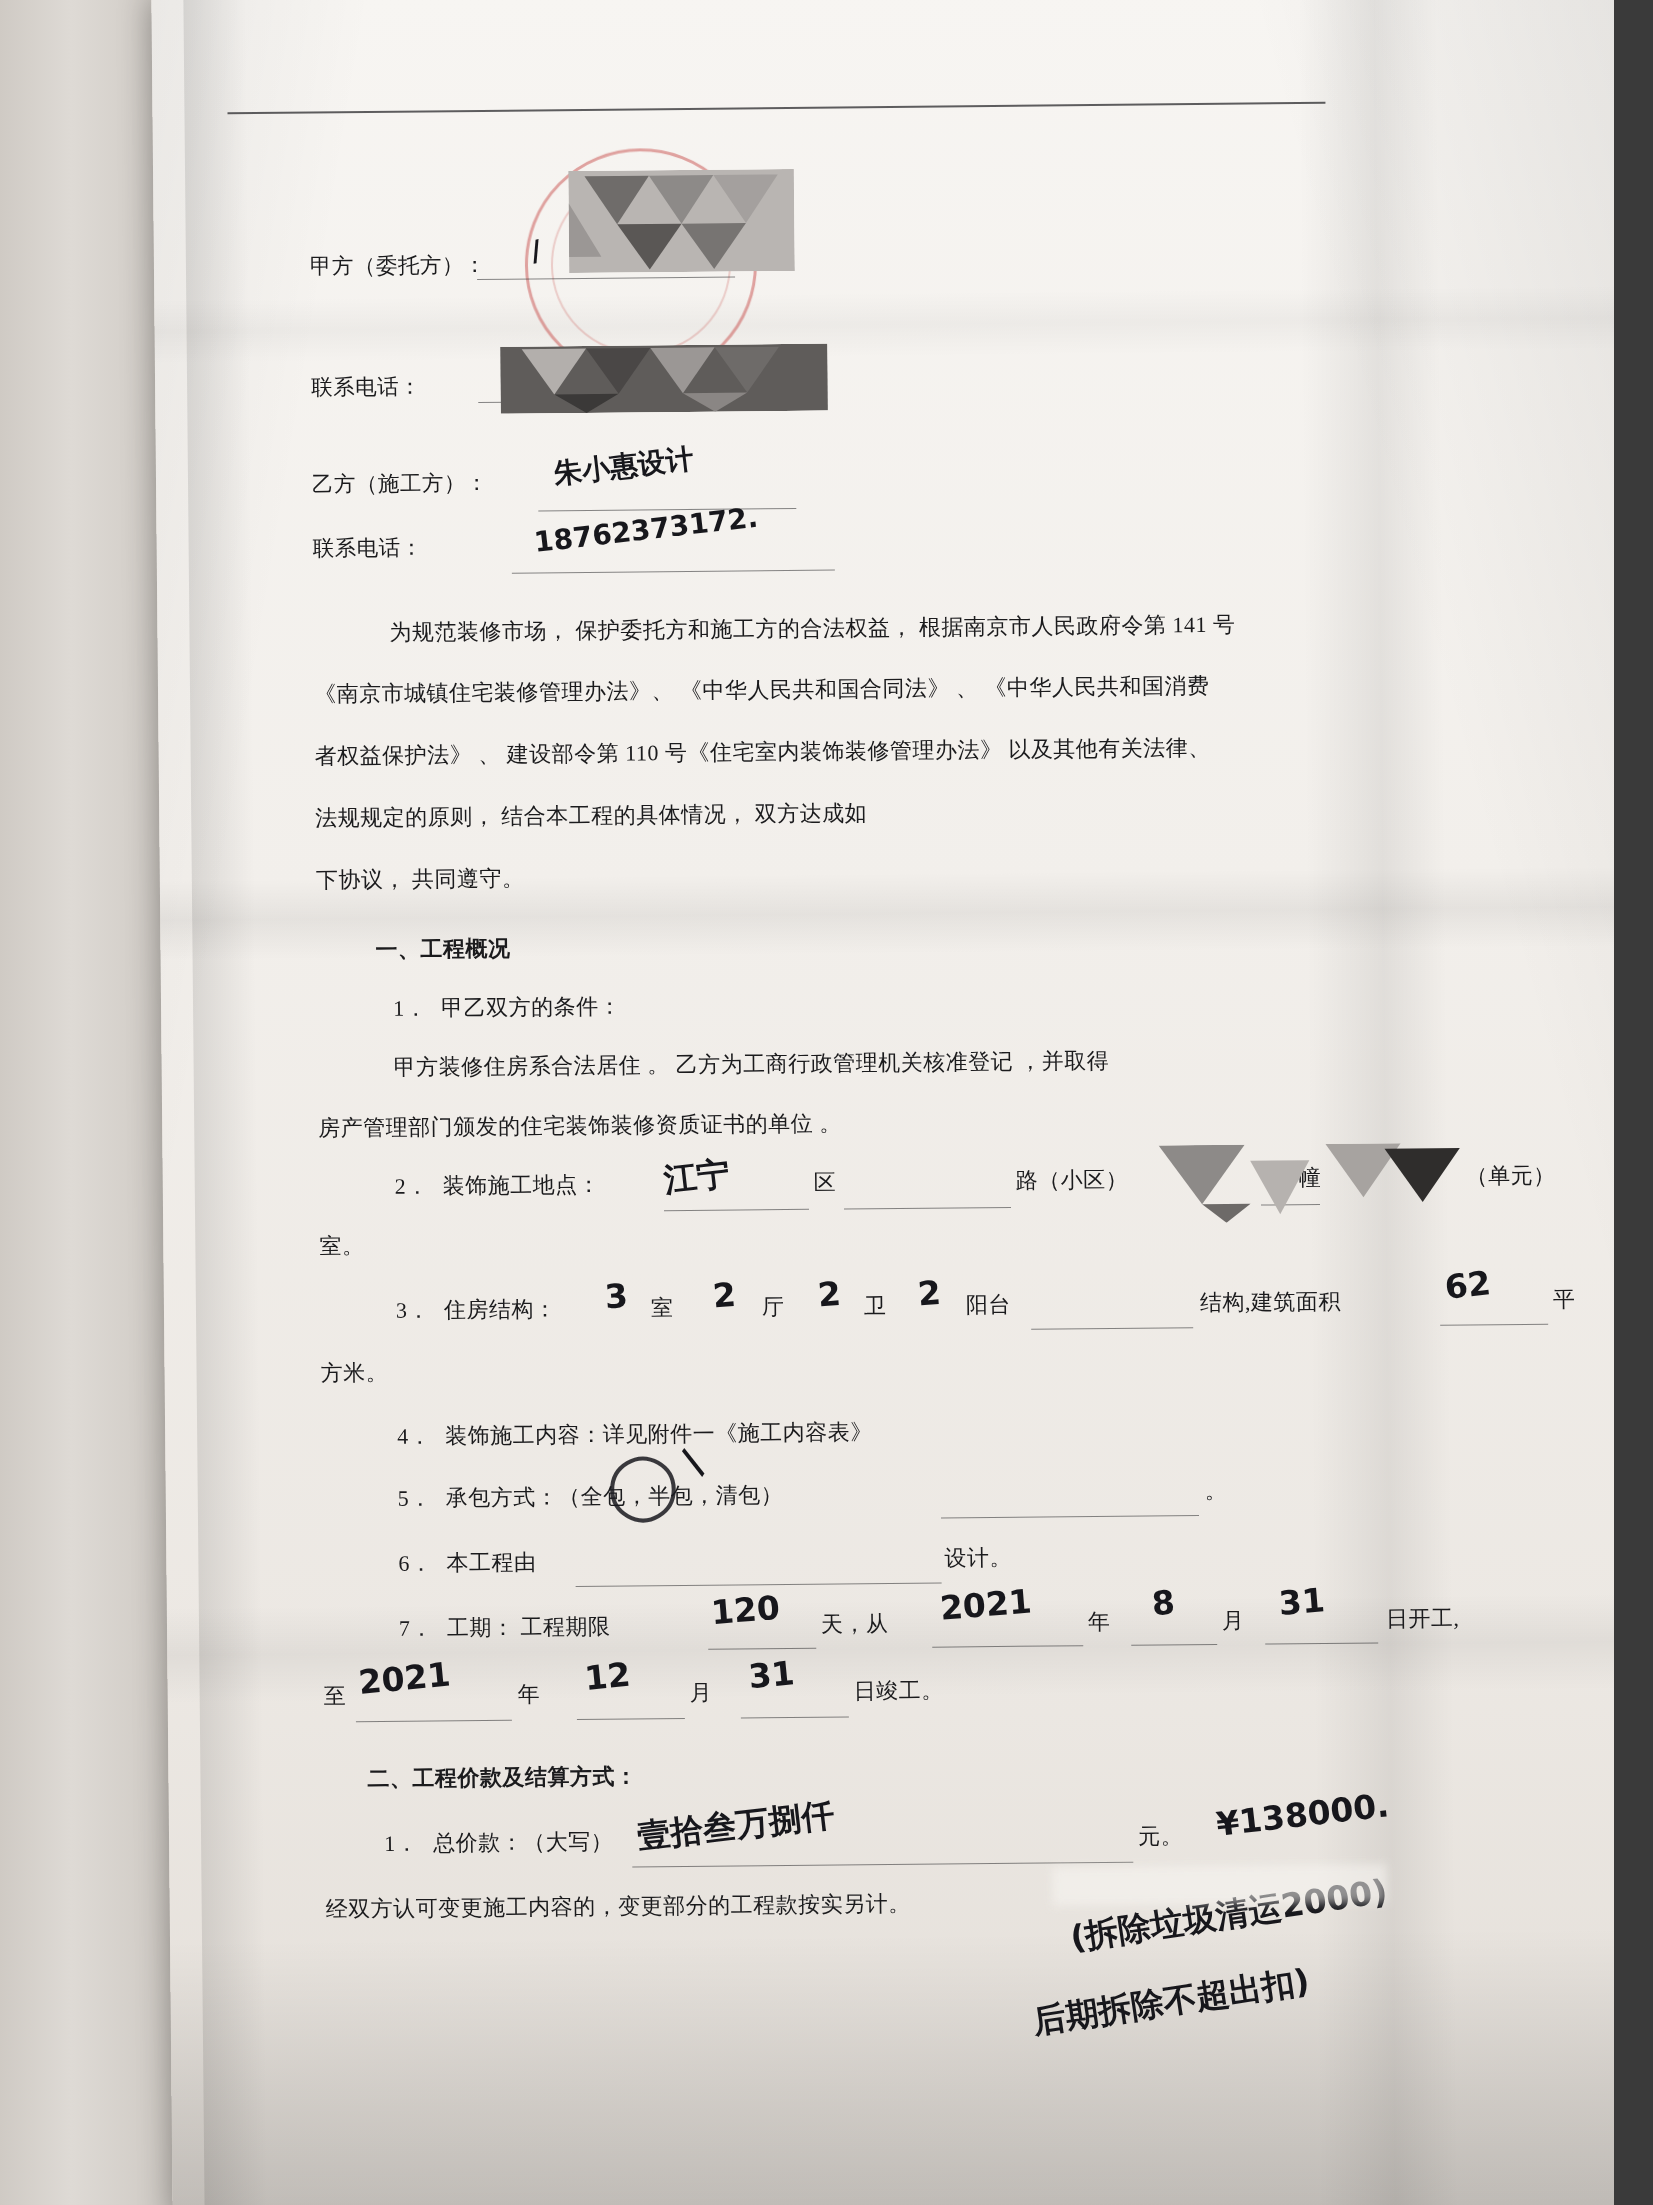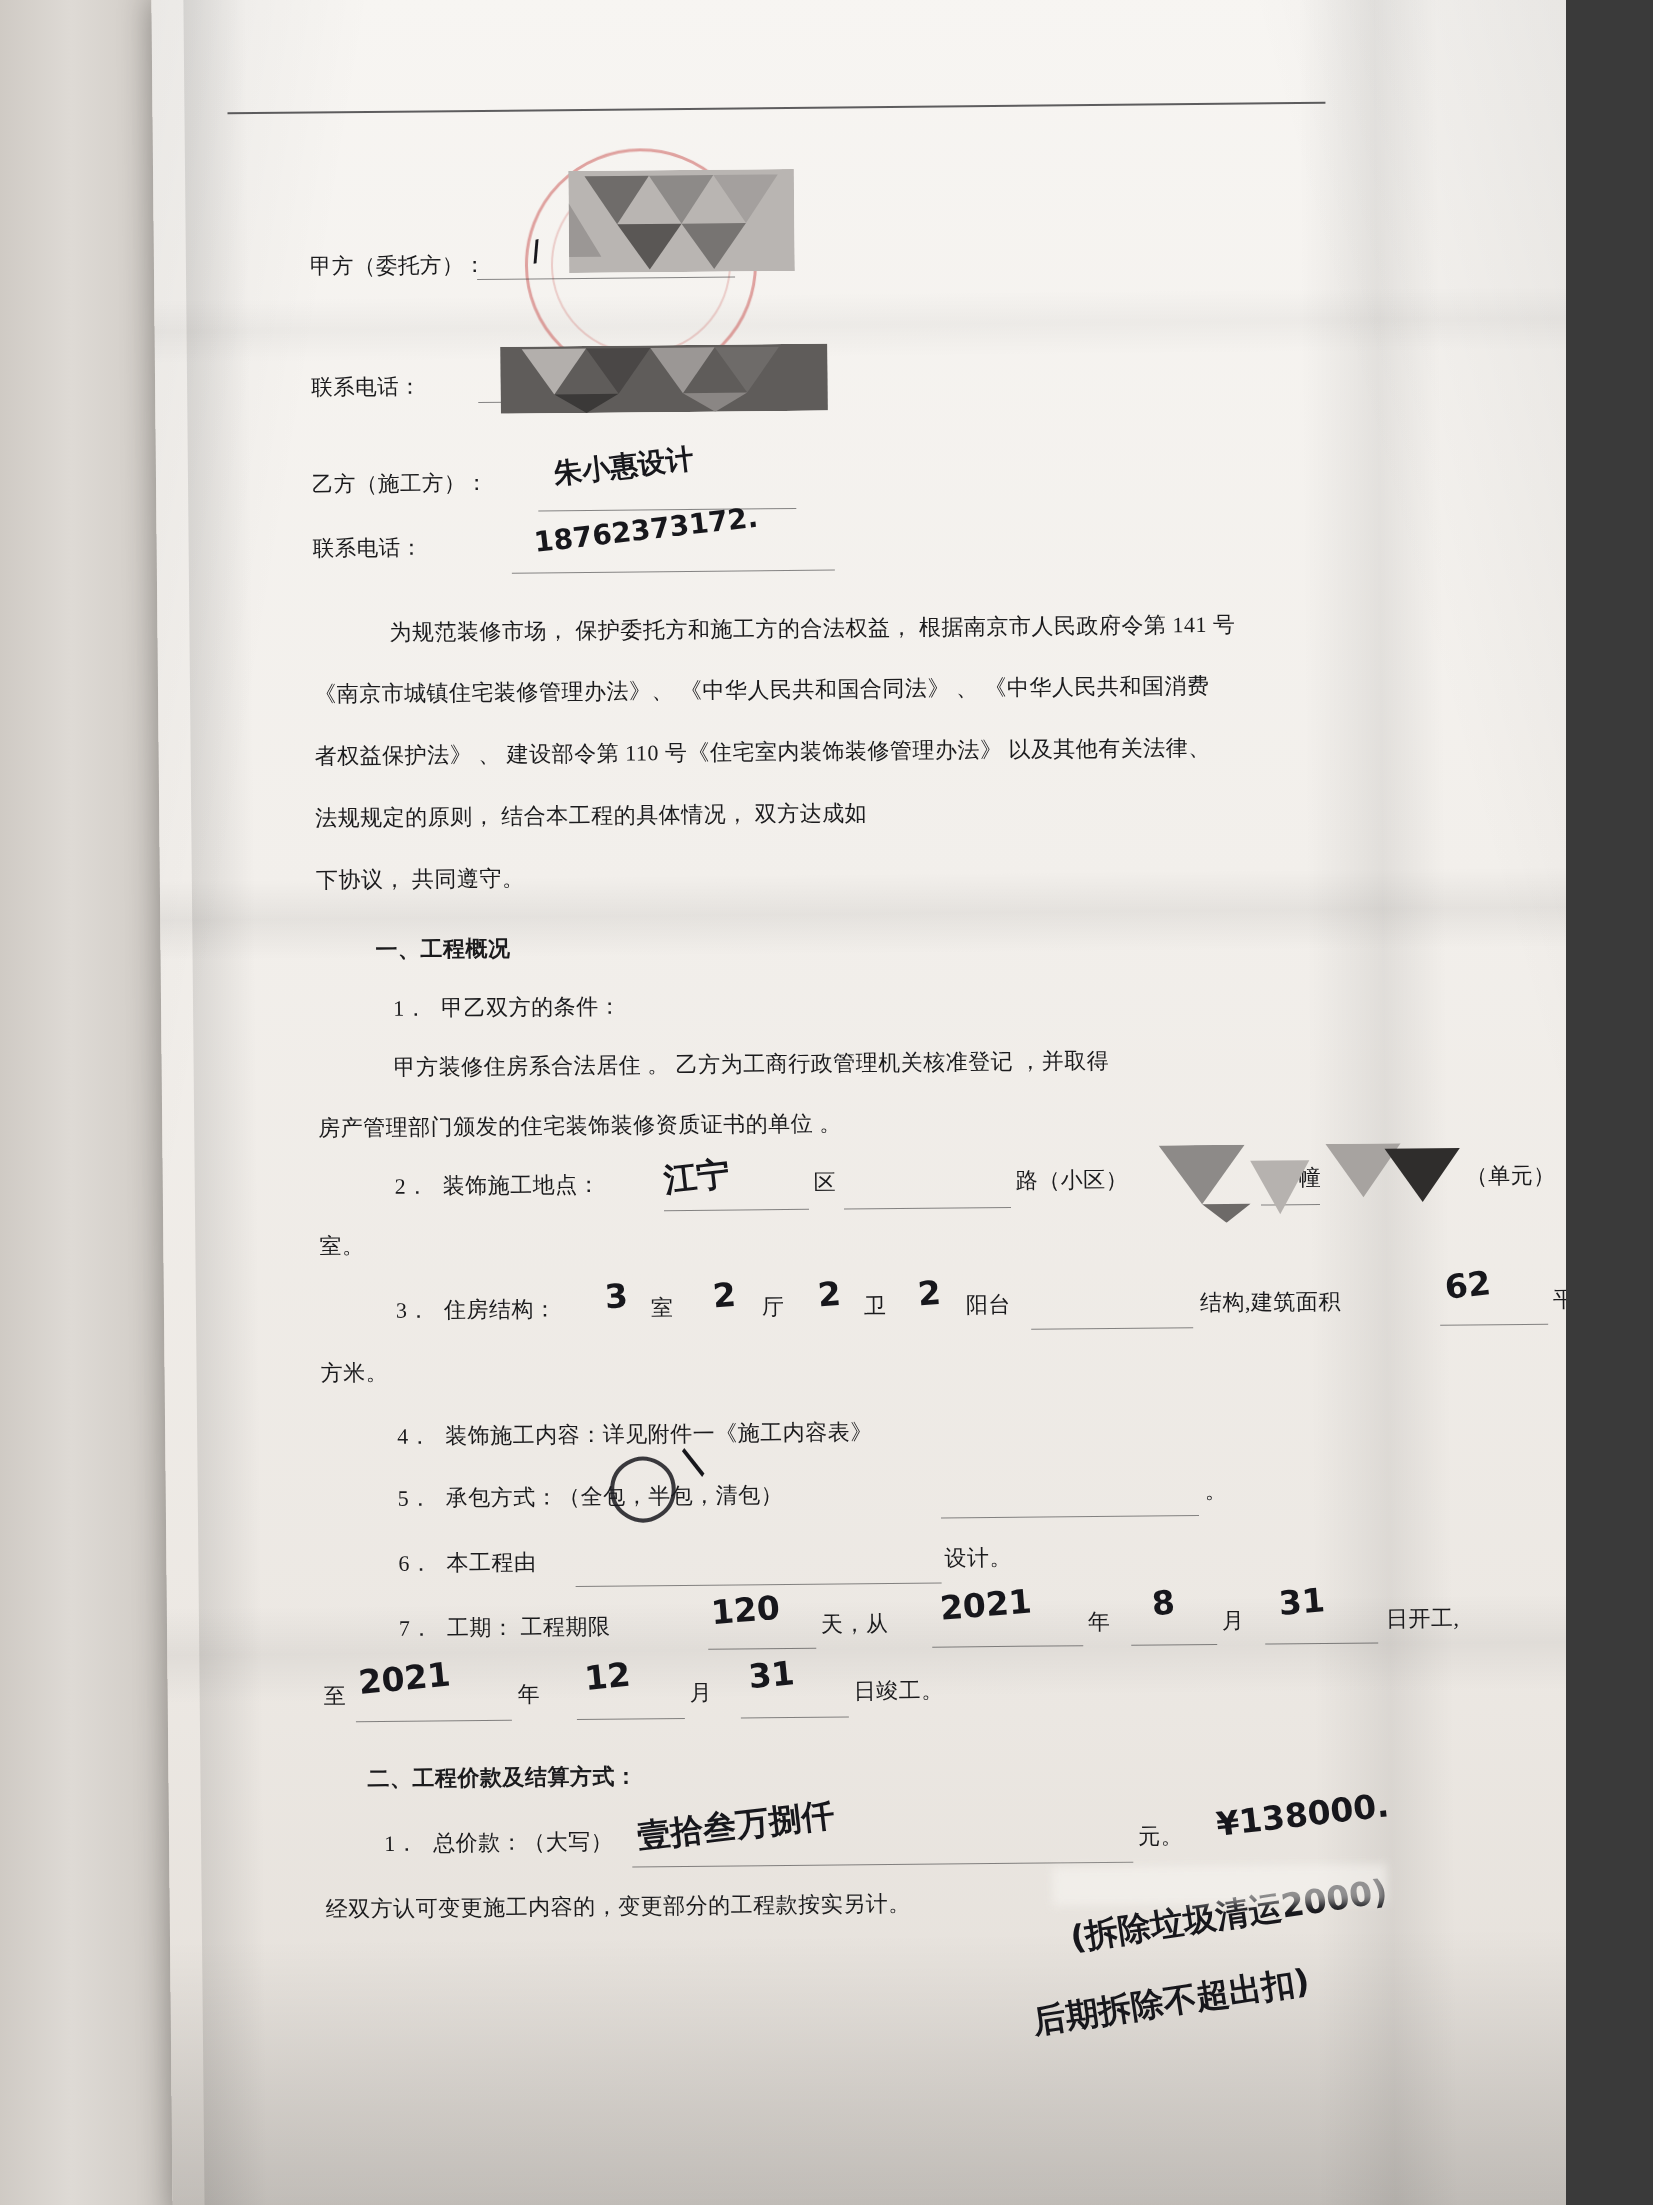--- a/index.html
+++ b/index.html
@@ -7,20 +7,21 @@
     padding: 0;
     background: #3a3a3a;
   }
   #page {
     position: relative;
     width: 1566px;
     height: 2205px;
     overflow: hidden;
     font-family: "Liberation Serif", "DejaVu Serif", serif;
     background: #b9b4b0;
+    padding-left: 48px;
   }
 
   
   .bg-fabric {
     position: absolute;
     inset: 0;
     background:
       repeating-linear-gradient(45deg, rgba(0,0,0,0.045) 0 3.2px, rgba(255,255,255,0.03) 3.2px 6.5px),
       repeating-linear-gradient(-45deg, rgba(0,0,0,0.035) 0 3.8px, rgba(255,255,255,0.02) 3.8px 7.5px),
       linear-gradient(160deg, #a9a39d 0%, #8e8882 35%, #6f6a66 70%, #55514e 100%);

